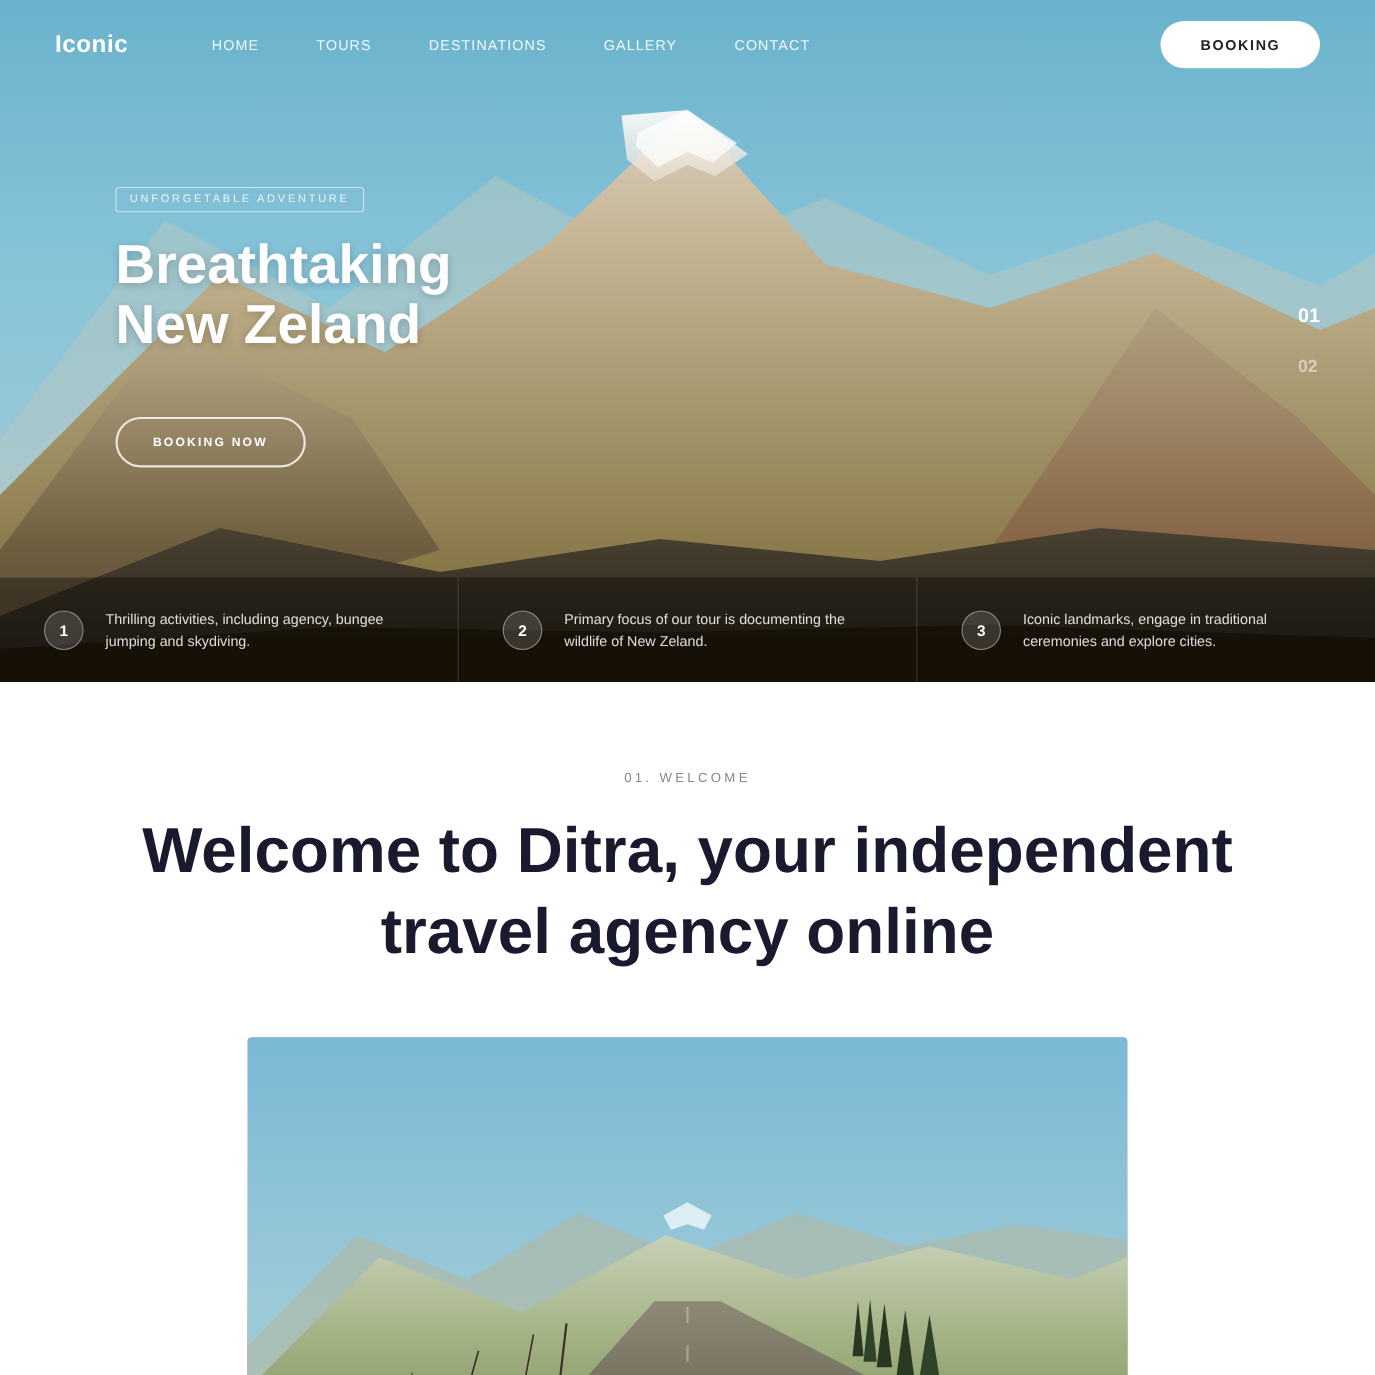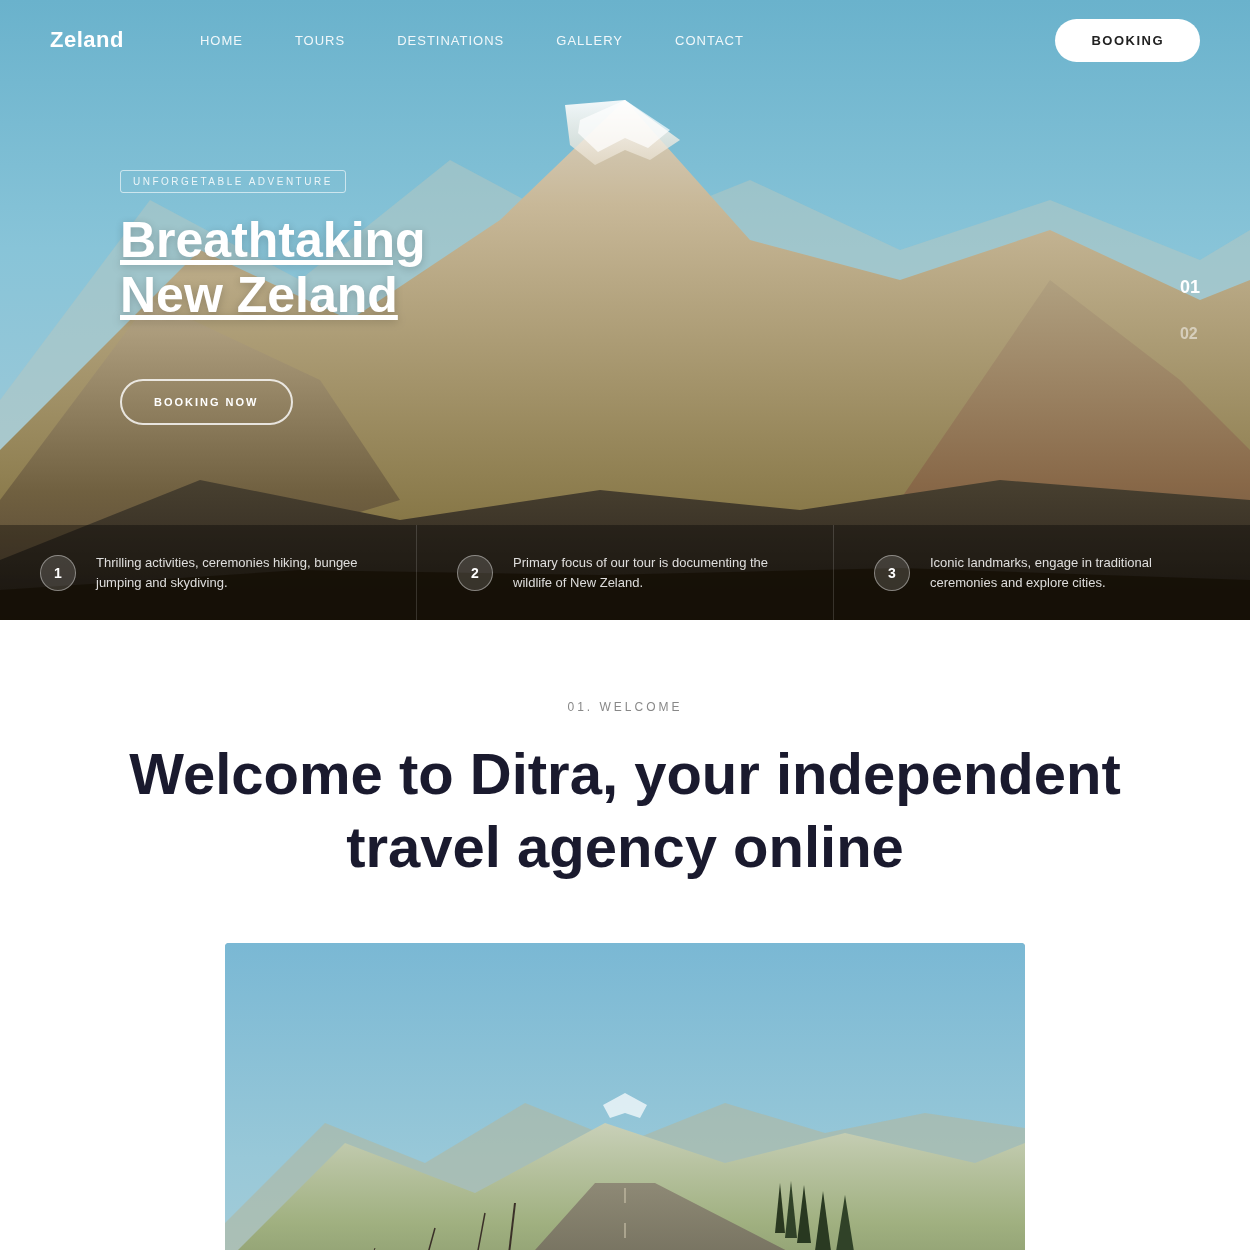--- a/index.html
+++ b/index.html
@@ -128,23 +128,22 @@
       letter-spacing: 1.5px;
       text-transform: uppercase;
       cursor: pointer;
       text-align: center;
     }
 
     
     .hero-content {
       position: absolute;
       top: 170px;
-      left: 120px;
+      left: 105px;
       z-index: 5;
-      text-decoration: underline;
     }
 
     .hero-badge {
       display: inline-block;
       border: 1px solid rgba(255,255,255,0.6);
       color: rgba(255,255,255,0.85);
       font-size: 10px;
       letter-spacing: 2.5px;
       text-transform: uppercase;
       padding: 5px 12px;
@@ -351,21 +350,21 @@
       <polygon points="565,105 625,100 680,140 650,160 625,150 595,165 570,145" fill="url(#snowGrad)" opacity="0.9"></polygon>
       <polygon points="580,120 625,100 670,130 648,148 625,138 598,152 578,133" fill="white" opacity="0.7"></polygon>
 
       <polygon points="0,560 200,480 400,520 600,490 800,510 1000,480 1250,500 1250,620 0,620" fill="url(#foreground)"></polygon>
 
       <polygon points="0,590 300,570 600,575 900,568 1250,580 1250,620 0,620" fill="#201808" opacity="0.8"></polygon>
     </svg>
   </div>
 
   <nav class="navbar">
-    <span class="logo">Zeland</span>
+    <span class="logo">Iconic</span>
 
     <div class="nav-links">
       <a class="nav-link" href="#">HOME</a>
       <a class="nav-link" href="#">TOURS</a>
       <a class="nav-link" href="#">DESTINATIONS</a>
       <a class="nav-link" href="#">GALLERY</a>
       <a class="nav-link" href="#">CONTACT</a>
     </div>
 
     <button class="booking-btn">BOOKING</button>
@@ -381,21 +380,21 @@
   </div>
 
   <div class="slide-indicators">
     <span class="slide-num active">01</span>
     <span class="slide-num">02</span>
   </div>
 
   <div class="hero-features">
     <div class="feature-item">
       <div class="feature-num">1</div>
-      <span class="feature-text">Thrilling activities, ceremonies hiking, bungee jumping and skydiving.</span>
+      <span class="feature-text">Thrilling activities, including agency, bungee jumping and skydiving.</span>
     </div>
     <div class="feature-item">
       <div class="feature-num">2</div>
       <span class="feature-text">Primary focus of our tour is documenting the wildlife of New Zeland.</span>
     </div>
     <div class="feature-item">
       <div class="feature-num">3</div>
       <span class="feature-text">Iconic landmarks, engage in traditional ceremonies and explore cities.</span>
     </div>
   </div>

